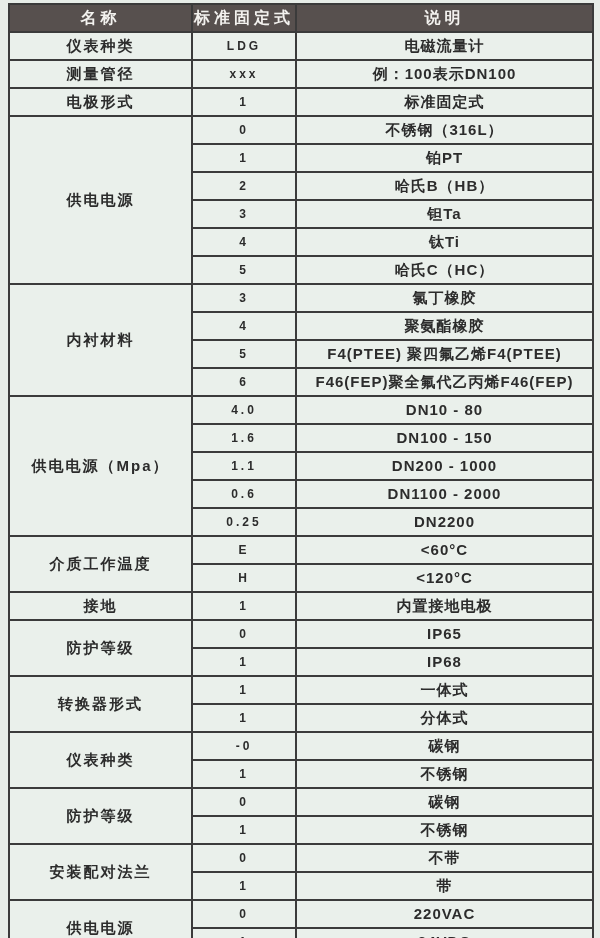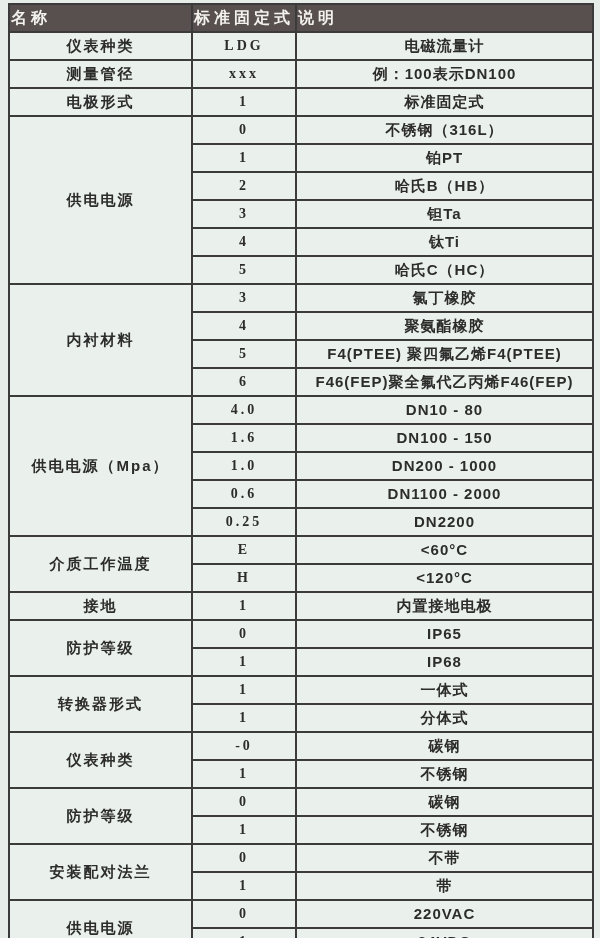--- a/index.html
+++ b/index.html
@@ -28,42 +28,42 @@
     border:2px solid var(--border);
   }
   table.spec th{
     background:var(--header-bg);
     color:var(--header-text);
     font-size:16px;
     font-weight:bold;
     letter-spacing:4px;
     height:24px;
     border:2px solid var(--border);
-    text-align:left;
+    text-align:center;
     vertical-align:middle;
   }
   table.spec td{
     border:2px solid var(--border);
     color:var(--text);
     font-weight:bold;
     text-align:center;
     vertical-align:middle;
     height:26px;
     padding:0 2px;
     overflow:hidden;
   }
   td.name-cell{
     font-size:15px;
     letter-spacing:2px;
     border-radius:11px;
   }
   td.code-cell{
-    font-size:14px;
+    font-size:12px;
     letter-spacing:3px;
-    font-family:Liberation Serif, serif;
+    font-family:Liberation Sans, sans-serif;
   }
   td.desc-cell{
     font-size:15px;
     letter-spacing:1px;
     white-space:pre-line;
     line-height:1.45;
     margin-left:19px;
   }
 </style>
 </head>
@@ -144,21 +144,21 @@
         <tr>
           <td class="name-cell" rowspan="5">供电电源（Mpa）</td>
           <td class="code-cell">4.0</td>
           <td class="desc-cell">DN10 - 80</td>
         </tr>
         <tr>
           <td class="code-cell">1.6</td>
           <td class="desc-cell">DN100 - 150</td>
         </tr>
         <tr>
-          <td class="code-cell">1.0</td>
+          <td class="code-cell">1.1</td>
           <td class="desc-cell">DN200 - 1000</td>
         </tr>
         <tr>
           <td class="code-cell">0.6</td>
           <td class="desc-cell">DN1100 - 2000</td>
         </tr>
         <tr>
           <td class="code-cell">0.25</td>
           <td class="desc-cell">DN2200</td>
         </tr>

